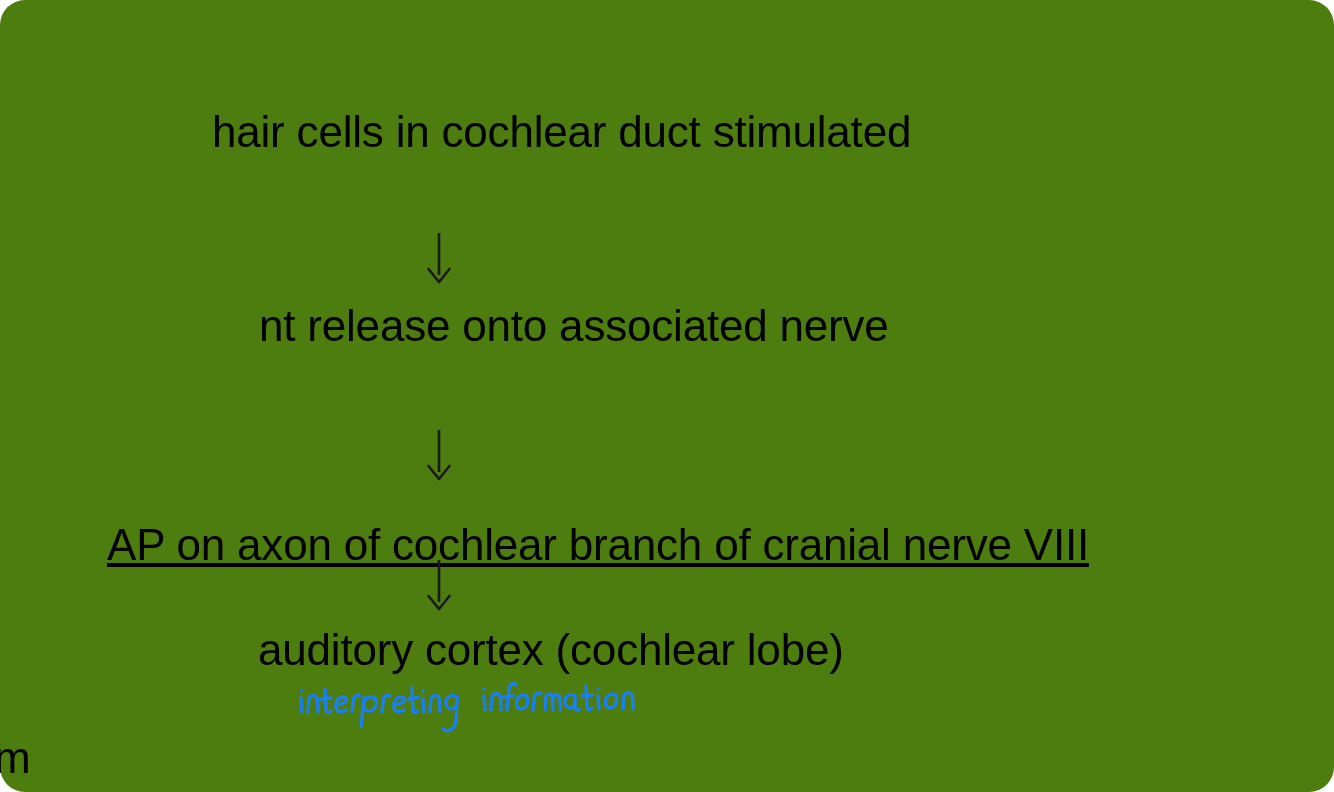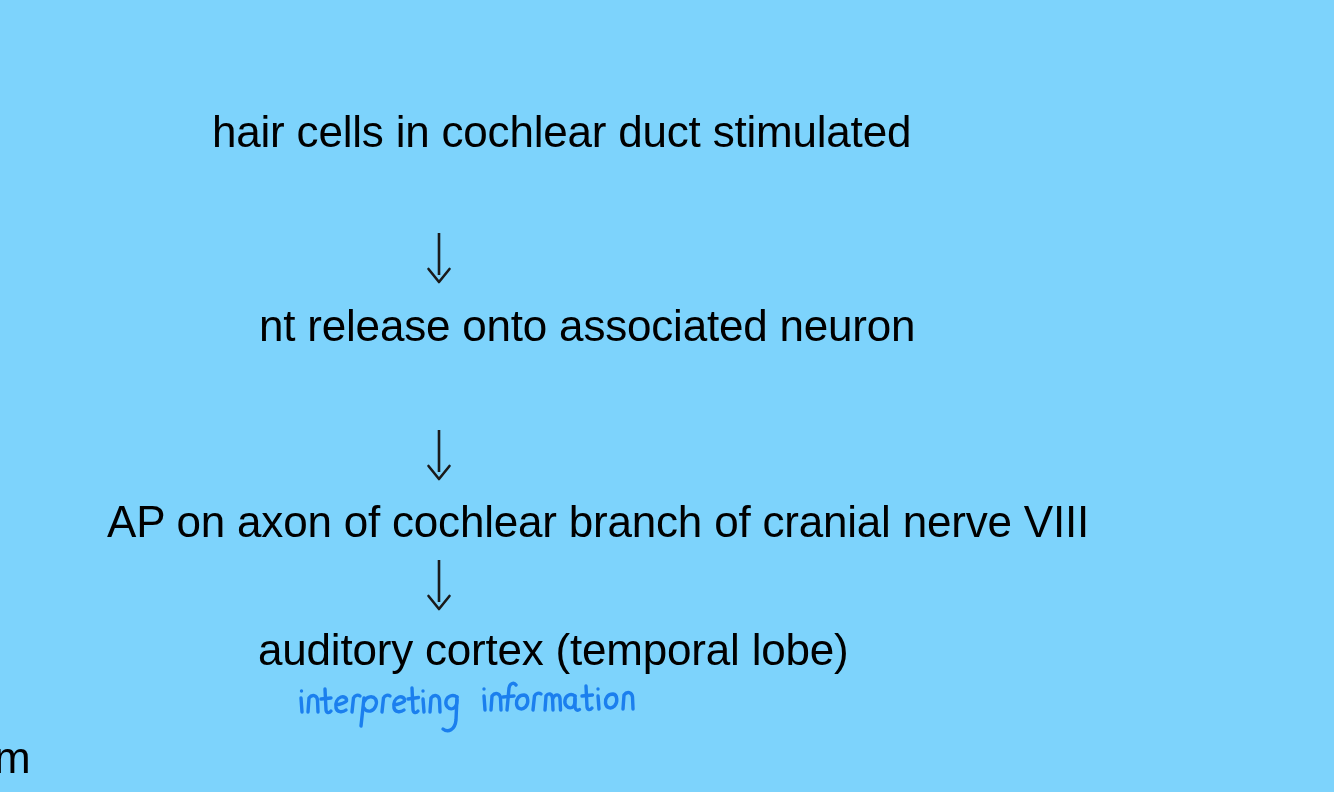--- a/index.html
+++ b/index.html
@@ -12,21 +12,22 @@
     height: 792px;
     background: #ffffff;
     font-family: "Liberation Sans", sans-serif;
     overflow: hidden;
   }
 
   .slide {
     position: relative;
     width: 1334px;
     height: 792px;
-    background: #7dd3fc;
+    background: #4d7c0f;
+    border-radius: 25px;
   }
 
   
   .flow-line {
     position: absolute;
     color: #000000;
     font-family: "Liberation Sans", sans-serif;
     font-size: 44px;
     font-weight: 400;
     line-height: 1.0;
@@ -36,21 +37,21 @@
 
   
   #line-1a { left: 212px; top: 110px; }
   #line-1b { left: 261px; top: 174px; }
 
   
   #line-2a { left: 259px; top: 304px; }
   #line-2b { left: 259px; top: 368px; }
 
   
-  #line-3a { left: 107px; top: 500px; }
+  #line-3a { left: 107px; top: 523px; text-decoration: underline; }
 
   
   #line-4a { left: 258px; top: 628px; }
 
   
   .flow-arrow {
     position: absolute;
     left: 418px;
     width: 42px;
     height: 54px;
@@ -94,40 +95,40 @@
   <div class="flow-line" id="line-1a">hair cells in cochlear duct stimulated</div>
 
 
   <div class="flow-arrow" id="arrow-1">
     <svg width="42" height="54" viewBox="0 0 42 54" aria-hidden="true">
       <line x1="21" y1="1" x2="21" y2="43" stroke="#1a1a1a" stroke-width="2.6"></line>
       <path d="M 10.5 37 L 21 50 L 31.5 37" fill="none" stroke="#1a1a1a" stroke-width="2.6" stroke-linecap="round" stroke-linejoin="round"></path>
     </svg>
   </div>
 
-  <div class="flow-line" id="line-2a">nt release onto associated neuron</div>
+  <div class="flow-line" id="line-2a">nt release onto associated nerve</div>
 
 
   <div class="flow-arrow" id="arrow-2">
     <svg width="42" height="54" viewBox="0 0 42 54" aria-hidden="true">
       <line x1="21" y1="1" x2="21" y2="43" stroke="#1a1a1a" stroke-width="2.6"></line>
       <path d="M 10.5 37 L 21 50 L 31.5 37" fill="none" stroke="#1a1a1a" stroke-width="2.6" stroke-linecap="round" stroke-linejoin="round"></path>
     </svg>
   </div>
 
   <div class="flow-line" id="line-3a">AP on axon of cochlear branch of cranial nerve VIII</div>
 
   <div class="flow-arrow" id="arrow-3">
     <svg width="42" height="54" viewBox="0 0 42 54" aria-hidden="true">
       <line x1="21" y1="1" x2="21" y2="43" stroke="#1a1a1a" stroke-width="2.6"></line>
       <path d="M 10.5 37 L 21 50 L 31.5 37" fill="none" stroke="#1a1a1a" stroke-width="2.6" stroke-linecap="round" stroke-linejoin="round"></path>
     </svg>
   </div>
 
-  <div class="flow-line" id="line-4a">auditory cortex (temporal lobe)</div>
+  <div class="flow-line" id="line-4a">auditory cortex (cochlear lobe)</div>
 
   <div class="handwriting" id="annotation-group">
     <svg width="340" height="62" viewBox="0 0 340 62" aria-hidden="true">
       <g fill="none" stroke="#1b7fee" stroke-width="3.4" stroke-linecap="round" stroke-linejoin="round">
 
         <path d="M 5 22 L 6 36"></path>
         <circle cx="5.5" cy="15" r="1.7" fill="#1b7fee" stroke="none"></circle>
 
         <path d="M 12 36 L 13 22 C 16 18 21 19 21.5 24 L 22 36"></path>
 

